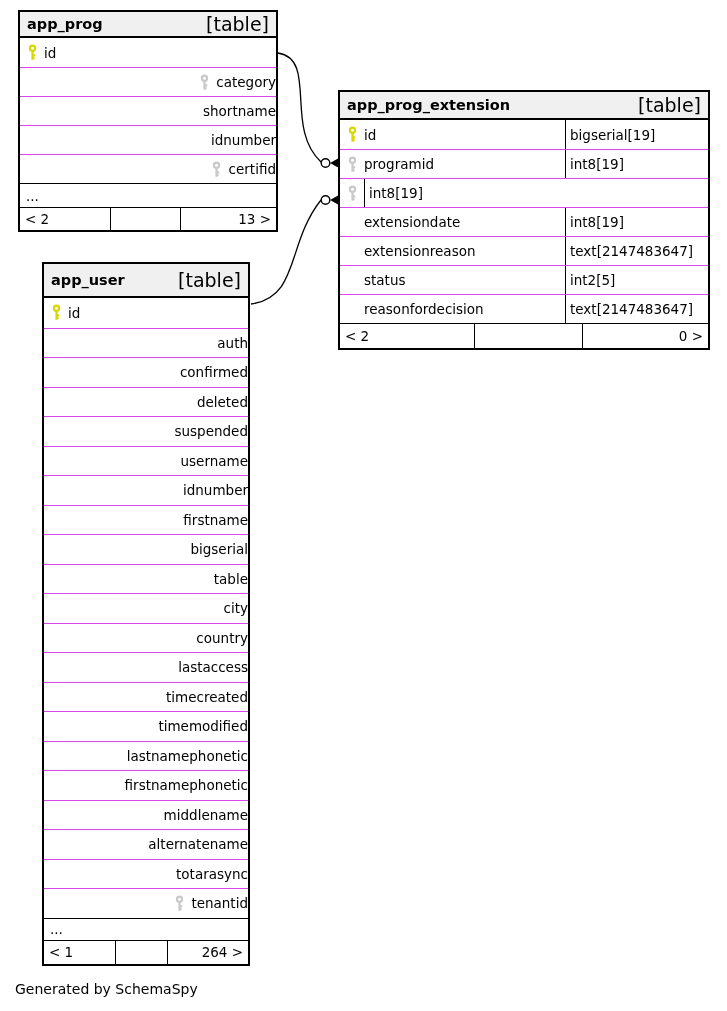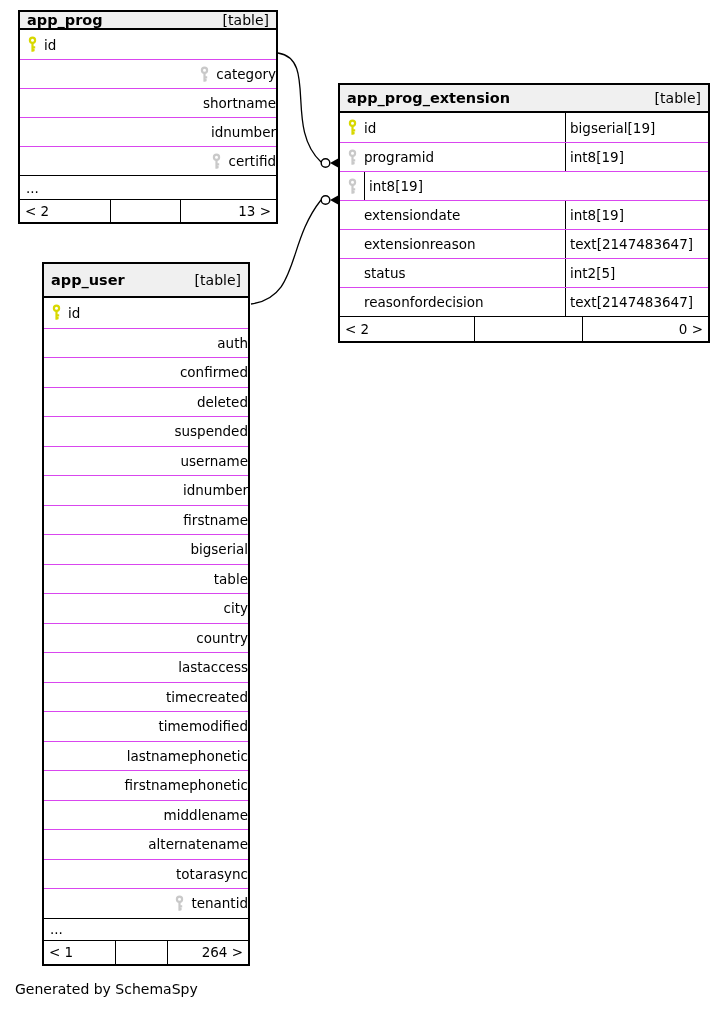--- a/index.html
+++ b/index.html
@@ -19,21 +19,21 @@
     font-size: 13.5px;
   }
   .thead {
     display: flex; align-items: center; justify-content: space-between;
     background: #f0f0f0;
     border-bottom: 2px solid #000000;
     padding: 0 7px;
     box-sizing: border-box;
   }
   .tname { font-weight: bold; font-size: 14.5px; }
-  .ttag  { font-size: 14px; }
+  .ttag  { font-size: 19px; }
   .row {
     display: flex; align-items: center;
     box-sizing: border-box;
     height: 29px;
   }
   .row + .row { border-top: 1px solid #d946ef; justify-content: flex-end; }
   .keycell {
     flex: 0 0 24px;
     display: flex; align-items: center; justify-content: center;
   }
@@ -62,27 +62,27 @@
   .fcell {
     display: flex; align-items: center;
     box-sizing: border-box;
     padding: 0 5px;
   }
   .fcell + .fcell { border-left: 1px solid #000000; }
   .fcell.next { justify-content: flex-end; }
 
   
   .t-prog { left: 18px; top: 10px; width: 260px; }
-  .t-prog .thead { height: 18px; }
+  .t-prog .thead { height: 26px; }
   .t-prog .fcell.prev { flex: 0 0 90px; }
   .t-prog .fcell.mid  { flex: 0 0 70px; }
   .t-prog .fcell.next { flex: 1 1 auto; padding-left: 14px; }
 
   
-  .t-ext { left: 338px; top: 83px; width: 372px; }
+  .t-ext { left: 338px; top: 90px; width: 372px; }
   .t-ext .thead { height: 28px; }
   .t-ext .cnamewrap { flex: 0 0 201px; }
   .t-ext .pager { height: 25px; }
   .t-ext .fcell.prev { flex: 0 0 134px; }
   .t-ext .fcell.mid  { flex: 0 0 108px; }
   .t-ext .fcell.next { flex: 1 1 auto; }
 
   
   .t-user { left: 42px; top: 262px; width: 208px; }
   .t-user .thead { height: 34px; }

